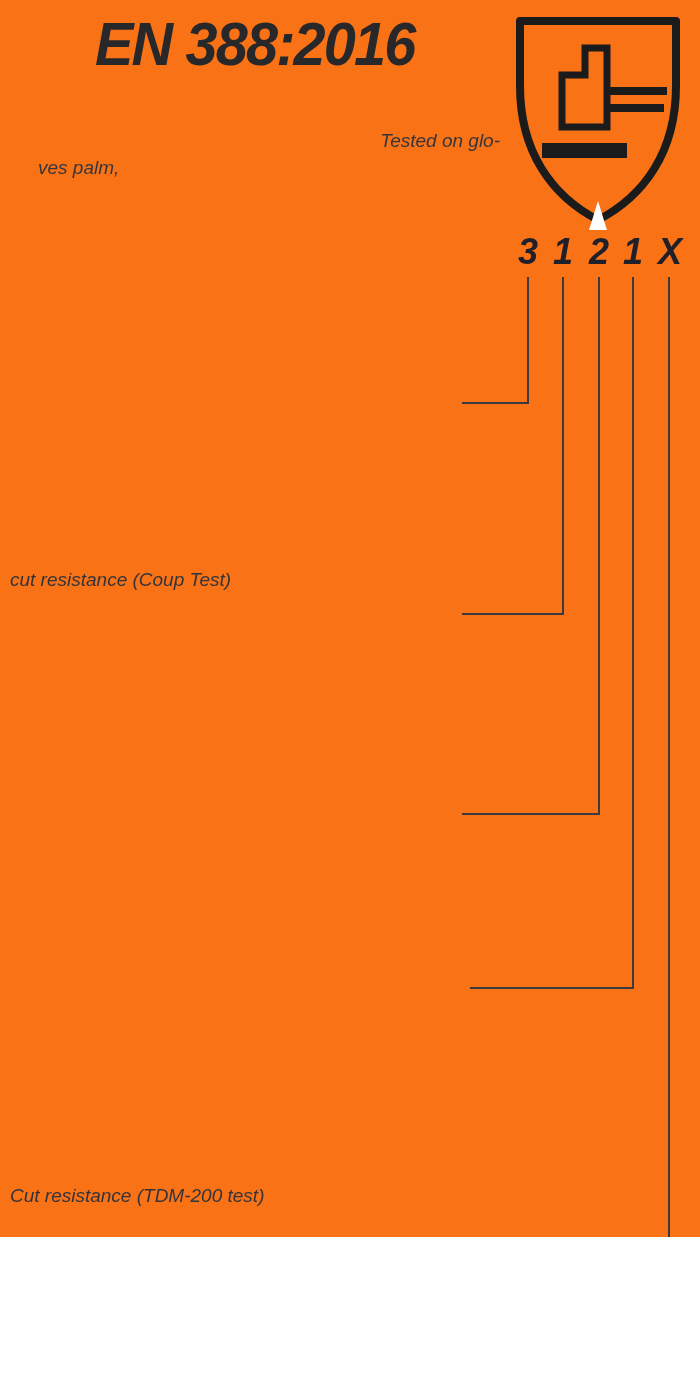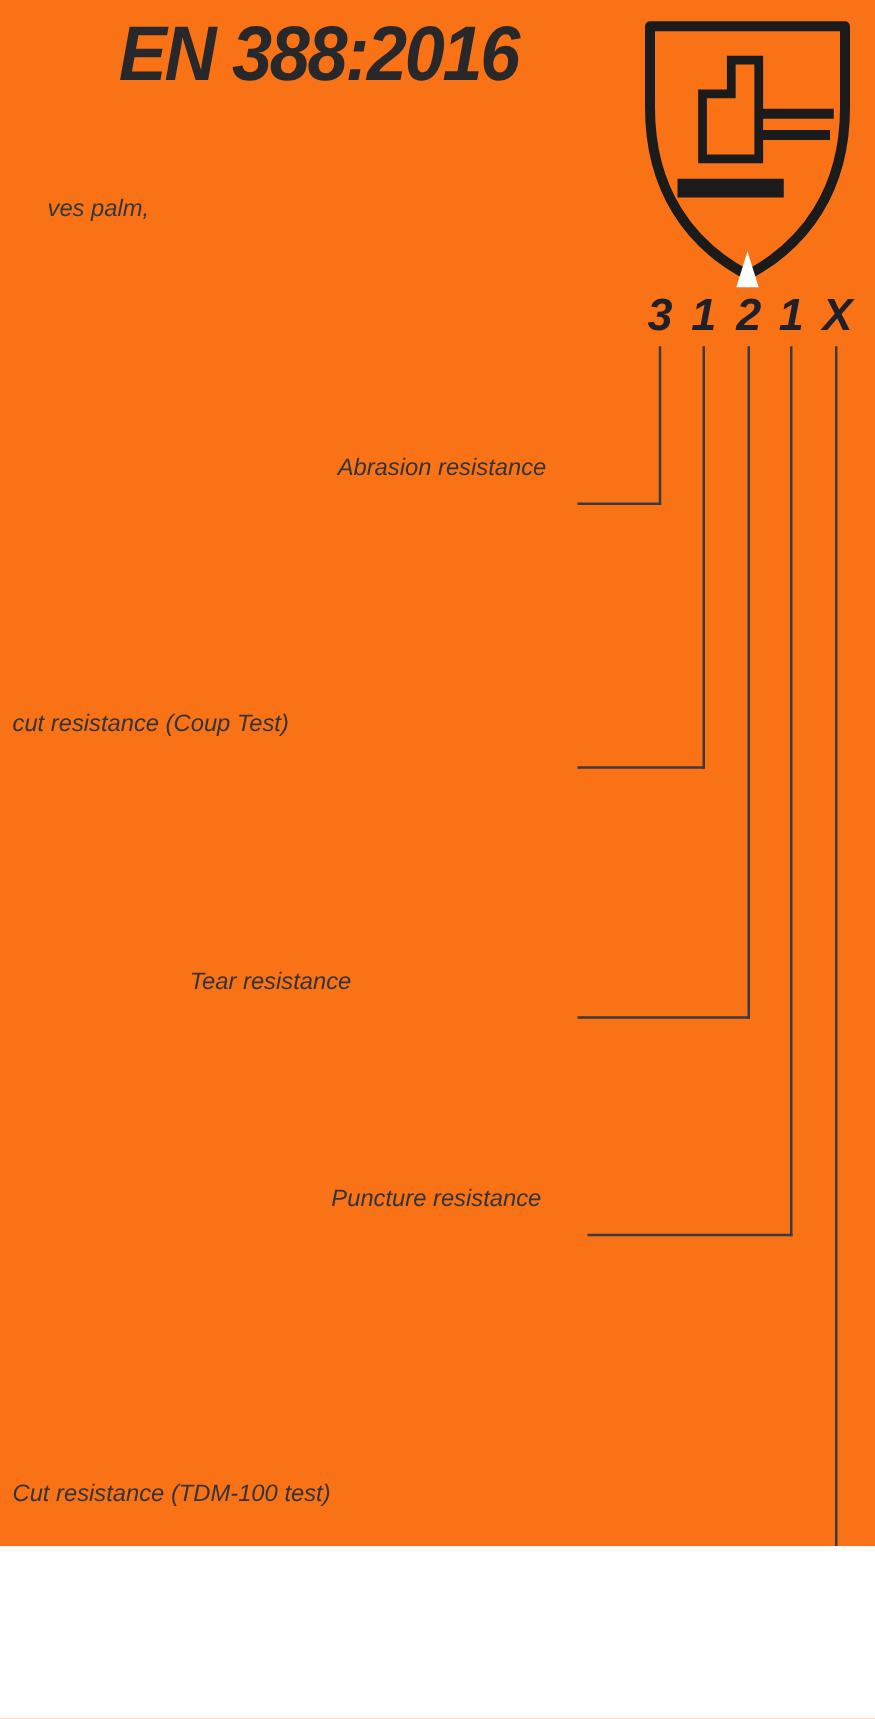--- a/index.html
+++ b/index.html
@@ -45,20 +45,21 @@
   .bottom-bar{position:absolute;left:38px;top:1361px;width:662px;height:14px;
               background:#1c1c26;}
 </style>
 </head>
 <body>
 
 <div class="page">
 
   <div class="title">EN 388:2016</div>
 
+  <div class="note1">Tested on glo-</div>
   <div class="note2">ves palm,</div>
 
   <svg class="shield" width="186" height="218" viewBox="0 0 186 218">
     <path d="M15,9 H171 V74 C171,140 139,184 93,208 C47,184 15,140 15,74 Z" fill="none" stroke="#1b1b1b" stroke-width="8" stroke-linejoin="round"></path>
     <polygon points="84,218 93,189 102,218" fill="#ffffff"></polygon>
     <path d="M80,36 H102 V115 H57 V63 H80 Z" fill="none" stroke="#1b1b1b" stroke-width="7"></path>
     <rect x="102" y="75" width="60" height="8" fill="#1b1b1b"></rect>
     <rect x="102" y="92" width="57" height="8" fill="#1b1b1b"></rect>
     <rect x="37" y="131" width="85" height="15" fill="#1b1b1b"></rect>
   </svg>
@@ -74,21 +75,18 @@
   <div class="vline v3"></div>
   <div class="vline v4"></div>
   <div class="vline v5"></div>
 
   <div class="hline h1"></div>
   <div class="hline h2"></div>
   <div class="hline h3"></div>
   <div class="hline h4"></div>
   <div class="hline h5"></div>
 
-  <div class="lbl right l1">Abrasion resistance</div>
   <div class="lbl l2">cut resistance (Coup Test)</div>
-  <div class="lbl right l3">Tear resistance</div>
-  <div class="lbl right l4">Puncture resistance</div>
-  <div class="lbl l5">Cut resistance (TDM-100 test)</div>
+  <div class="lbl l5">Cut resistance (TDM-200 test)</div>
 
   <div class="bottom-bar"></div>
 
 </div>
 
 </body></html>

